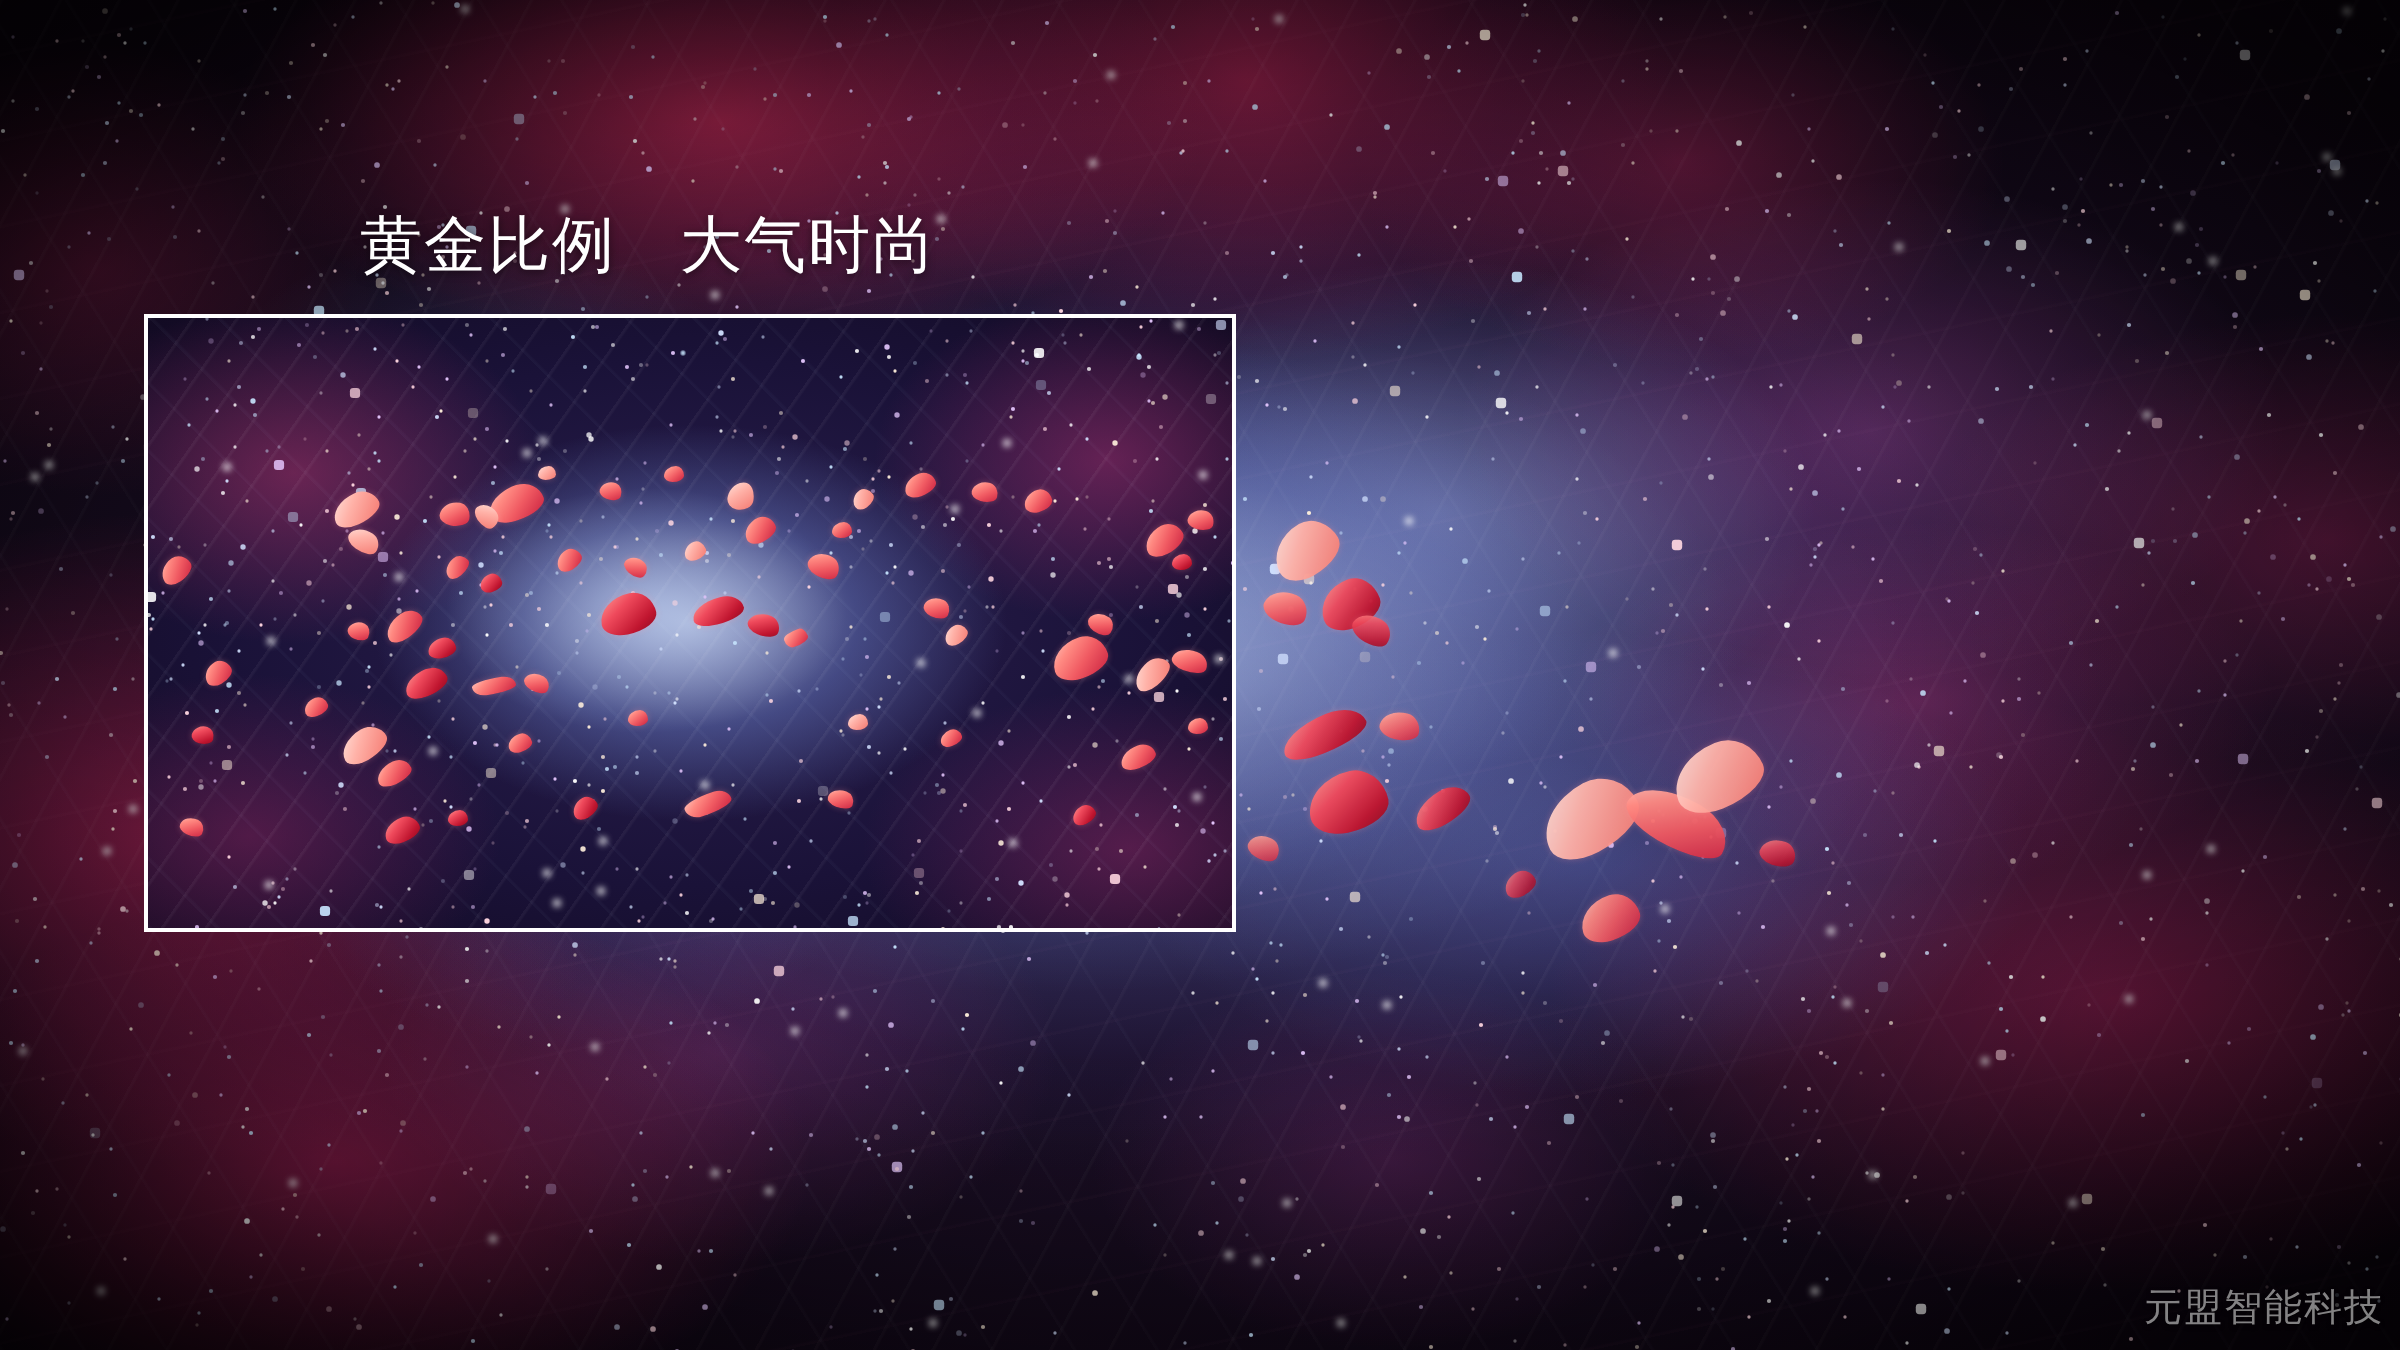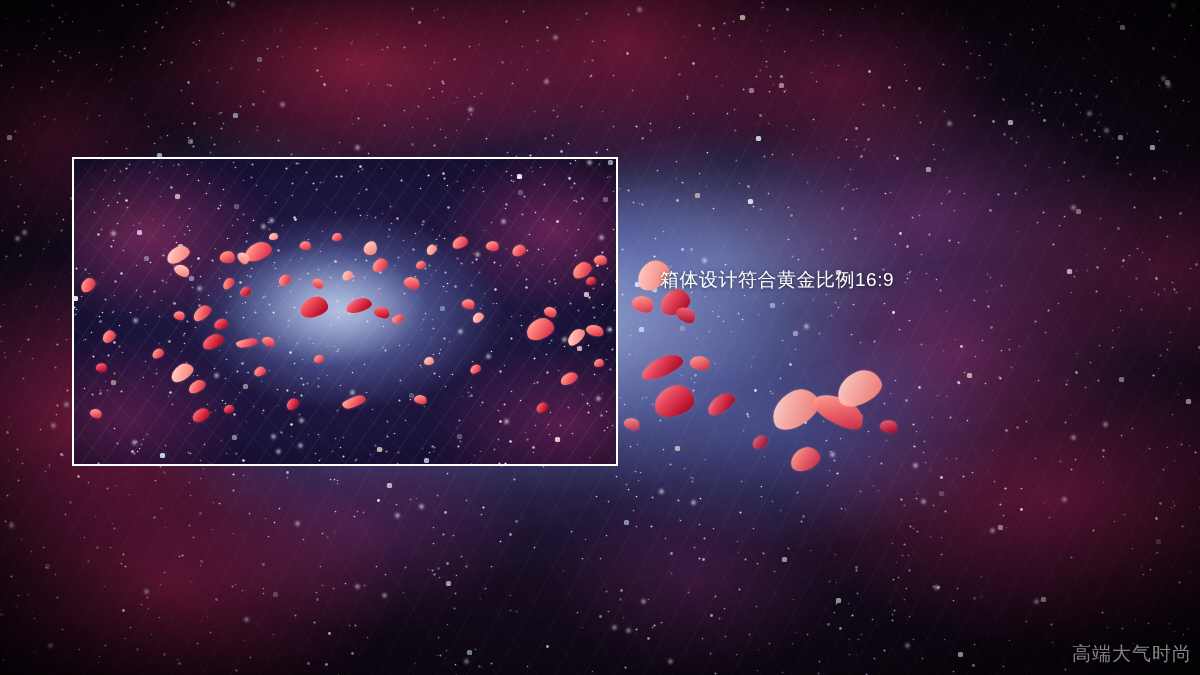--- a/index.html
+++ b/index.html
@@ -200,20 +200,21 @@
       <div class="petal light" style="left: 836px; top: 372px; width: 46px; height: 32px; transform: rotate(-22deg); opacity: 0.95;"></div>
       <div class="petal" style="left: 790px; top: 448px; width: 30px; height: 22px; transform: rotate(-18deg); opacity: 0.92;"></div>
       <div class="petal dark" style="left: 880px; top: 420px; width: 18px; height: 13px; transform: rotate(20deg); opacity: 0.85;"></div>
       <div class="petal dark" style="left: 752px; top: 436px; width: 16px; height: 12px; transform: rotate(-25deg); opacity: 0.8;"></div>
       <div class="petal" style="left: 624px; top: 418px; width: 16px; height: 12px; transform: rotate(30deg); opacity: 0.85;"></div>
       <div class="petal" style="left: 556px; top: 448px; width: 30px; height: 14px; transform: rotate(-20deg); opacity: 0.9;"></div>
       <div class="petal light" style="left: 176px; top: 248px; width: 34px; height: 22px; transform: rotate(-35deg); opacity: 0.95;"></div>
       <div class="petal" style="left: 160px; top: 276px; width: 24px; height: 16px; transform: rotate(20deg); opacity: 0.92;"></div>
     </div>
 
+  <div id="title">黄金比例　大气时尚</div>
 
   <div id="panel">
     <div class="panel-inner">
       <div class="panel-neb"></div>
       <div class="panel-wisp"></div>
       <div class="stars" id="panel-stars">
           <i style="box-shadow: rgba(255, 255, 255, 0.6) 232px 13px 0px 0.53px, rgba(210, 225, 255, 0.29) 451px 273px 0px 0.53px, rgba(255, 215, 225, 0.75) 496px 180px 0px 0.32px, rgba(200, 230, 255, 0.55) 29px 40px 0px 0.32px, rgba(255, 255, 255, 0.43) 533px 18px 0px 0.32px, rgba(200, 230, 255, 0.84) 113px 67px 0px 0.32px, rgba(200, 230, 255, 0.44) 260px 187px 0px 0.32px, rgba(200, 230, 255, 0.7) 151px 219px 0px 0.32px, rgba(255, 255, 255, 0.65) 218px 36px 0px 0.32px, rgba(255, 240, 220, 0.6) 508px 39px 0px 0.85px, rgba(230, 200, 255, 0.72) 173px 116px 0px 0.32px, rgba(255, 240, 220, 0.46) 226px 120px 0px 0.53px, rgba(200, 230, 255, 0.59) 204px 127px 0px 0.32px, rgba(200, 230, 255, 0.63) 298px 250px 0px 0.32px, rgba(255, 215, 225, 0.69) 195px 145px 0px 0.53px, rgba(255, 215, 225, 0.28) 249px 23px 0px 0.32px, rgba(200, 230, 255, 0.47) 169px 135px 0px 0.32px, rgba(200, 230, 255, 0.74) 31px 140px 0px 0.53px, rgba(230, 200, 255, 0.63) 324px 98px 0px 0.53px, rgba(255, 255, 255, 0.36) 159px 3px 0px 0.53px, rgba(255, 255, 255, 0.59) 222px 4px 0px 0.53px, rgba(255, 255, 255, 0.4) 361px 111px 0px 0.32px, rgba(200, 230, 255, 0.36) 141px 251px 0px 0.53px, rgba(200, 230, 255, 0.68) 520px 158px 0px 0.53px, rgba(255, 215, 225, 0.39) 127px 3px 0px 0.32px, rgba(210, 225, 255, 0.3) 395px 237px 0px 0.53px, rgba(255, 255, 255, 0.59) 426px 106px 0px 0.32px, rgba(255, 255, 255, 0.82) 504px 70px 0px 0.32px, rgba(210, 225, 255, 0.53) 424px 280px 0px 0.53px, rgba(200, 230, 255, 0.26) 348px 289px 0px 0.53px, rgba(200, 230, 255, 0.6) 41px 122px 0px 0.85px, rgba(230, 200, 255, 0.95) 203px 230px 0px 0.32px, rgba(255, 215, 225, 0.56) 475px 184px 0px 0.32px, rgba(200, 230, 255, 0.7) 313px 277px 0px 0.53px, rgba(210, 225, 255, 0.77) 123px 216px 0px 0.32px, rgba(255, 215, 225, 0.6) 40px 214px 0px 0.53px, rgba(200, 230, 255, 0.57) 279px 247px 0px 0.32px, rgba(210, 225, 255, 0.92) 116px 294px 0px 0.32px, rgba(200, 230, 255, 0.45) 59px 66px 0px 0.32px, rgba(200, 230, 255, 0.7) 156px 137px 0px 0.53px, rgba(210, 225, 255, 0.91) 113px 15px 0px 0.32px, rgba(255, 255, 255, 0.74) 43px 64px 0px 0.32px, rgba(200, 230, 255, 0.92) 495px 18px 0px 0.32px, rgba(255, 240, 220, 0.48) 171px 227px 0px 2.05px, rgba(255, 255, 255, 0.96) 213px 231px 0px 0.53px, rgba(255, 240, 220, 0.71) 100px 144px 0px 0.85px, rgba(230, 200, 255, 0.61) 313px 262px 0px 0.53px, rgba(255, 255, 255, 0.31) 386px 75px 0px 0.32px, rgba(255, 240, 220, 0.75) 292px 30px 0px 0.53px, rgba(230, 200, 255, 0.44) 314px 77px 0px 0.53px, rgba(255, 255, 255, 0.62) 220px 233px 0px 0.32px, rgba(255, 255, 255, 0.62) 121px 168px 0px 0.32px, rgba(255, 240, 220, 0.73) 309px 167px 0px 0.32px, rgba(255, 215, 225, 0.88) 430px 245px 0px 0.53px, rgba(200, 230, 255, 0.91) 88px 296px 0px 2.05px, rgba(210, 225, 255, 0.53) 288px 137px 0px 0.32px, rgba(255, 215, 225, 0.68) 448px 55px 0px 0.53px, rgba(200, 230, 255, 0.9) 52px 41px 0px 0.85px, rgba(230, 200, 255, 0.69) 234px 80px 0px 0.32px, rgba(210, 225, 255, 0.61) 62px 106px 0px 0.32px, rgba(255, 240, 220, 0.52) 502px 91px 0px 0.32px, rgba(255, 240, 220, 0.93) 370px 79px 0px 0.32px, rgba(255, 255, 255, 0.78) 286px 56px 0px 0.32px, rgba(255, 240, 220, 0.44) 515px 298px 0px 0.32px, rgba(200, 230, 255, 0.67) 172px 82px 0px 0.53px, rgba(255, 240, 220, 0.76) 47px 232px 0px 0.53px, rgba(230, 200, 255, 0.66) 381px 127px 0px 0.85px, rgba(255, 240, 220, 0.86) 426px 262px 0px 0.85px, rgba(255, 240, 220, 0.96) 146px 46px 0px 0.32px, rgba(255, 240, 220, 0.6) 312px 292px 0px 0.53px, rgba(210, 225, 255, 0.97) 513px 244px 0px 0.53px, rgba(255, 255, 255, 0.97) 148px 168px 0px 0.32px, rgba(255, 240, 220, 0.44) 169px 21px 0px 0.32px, rgba(255, 255, 255, 0.37) 86px 37px 0px 0.32px, rgba(255, 255, 255, 0.79) 461px 53px 0px 0.32px, rgba(230, 200, 255, 0.95) 115px 49px 0px 0.32px, rgba(210, 225, 255, 0.96) 263px 192px 0px 0.32px, rgba(255, 240, 220, 0.47) 340px 125px 0px 0.32px, rgba(200, 230, 255, 0.51) 309px 188px 0px 0.32px, rgba(200, 230, 255, 0.42) 72px 99px 0px 2.05px, rgba(255, 255, 255, 0.29) 247px 85px 0px 0.32px, rgba(200, 230, 255, 0.28) 205px 177px 0px 0.53px, rgba(255, 215, 225, 0.65) 326px 221px 0px 0.53px, rgba(230, 200, 255, 0.6) 355px 106px 0px 0.53px, rgba(230, 200, 255, 0.75) 374px 48px 0px 0.85px, rgba(200, 230, 255, 0.78) 539px 70px 0px 0.32px, rgba(255, 255, 255, 0.45) 519px 129px 0px 0.53px, rgba(255, 255, 255, 0.56) 315px 70px 0px 0.53px, rgba(200, 230, 255, 0.31) 9px 181px 0px 0.32px, rgba(200, 230, 255, 0.26) 156px 120px 0px 0.85px, rgba(230, 200, 255, 0.47) 195px 211px 0px 0.32px, rgba(255, 215, 225, 0.85) 245px 301px 0px 0.32px, rgba(255, 215, 225, 0.67) 347px 306px 0px 0.32px, rgba(230, 200, 255, 0.66) 246px 92px 0px 0.32px, rgba(230, 200, 255, 0.81) 358px 287px 0px 0.53px, rgba(255, 215, 225, 0.8) 1px 155px 0px 0.32px, rgba(210, 225, 255, 0.58) 217px 277px 0px 0.32px, rgba(255, 240, 220, 0.35) 474px 265px 0px 0.53px, rgba(255, 240, 220, 0.87) 216px 193px 0px 0.85px, rgba(255, 255, 255, 0.51) 73px 148px 0px 0.32px, rgba(255, 255, 255, 0.32) 281px 301px 0px 0.53px, rgba(210, 225, 255, 0.63) 43px 284px 0px 0.53px, rgba(230, 200, 255, 0.59) 177px 18px 0px 0.53px, rgba(255, 255, 255, 0.68) 24px 75px 0px 0.85px, rgba(255, 255, 255, 0.48) 152px 153px 0px 0.53px, rgba(255, 240, 220, 0.39) 15px 114px 0px 0.32px, rgba(230, 200, 255, 0.51) 71px 165px 0px 0.32px, rgba(200, 230, 255, 0.69) 267px 17px 0px 0.32px, rgba(230, 200, 255, 0.29) 424px 166px 0px 0.32px, rgba(230, 200, 255, 0.53) 248px 72px 0px 0.32px, rgba(255, 215, 225, 0.81) 512px 135px 0px 2.05px, rgba(255, 255, 255, 0.97) 169px 158px 0px 0.32px, rgba(230, 200, 255, 0.86) 239px 24px 0px 0.53px, rgba(255, 255, 255, 0.57) 264px 190px 0px 0.32px, rgba(255, 215, 225, 0.89) 483px 280px 0px 2.05px, rgba(210, 225, 255, 0.79) 371px 113px 0px 0.53px, rgba(210, 225, 255, 0.27) 331px 261px 0px 0.32px, rgba(210, 225, 255, 0.43) 458px 12px 0px 0.32px, rgba(230, 200, 255, 0.71) 204px 91px 0px 0.85px, rgba(255, 215, 225, 0.96) 124px 21px 0px 0.32px, rgba(255, 215, 225, 0.56) 480px 120px 0px 0.53px, rgba(210, 225, 255, 0.5) 114px 293px 0px 0.53px, rgba(255, 215, 225, 0.62) 536px 170px 0px 0.53px, rgba(230, 200, 255, 0.82) 174px 213px 0px 0.32px, rgba(230, 200, 255, 0.95) 327px 21px 0px 0.53px, rgba(255, 240, 220, 0.63) 502px 42px 0px 0.53px, rgba(255, 255, 255, 0.83) 199px 153px 0px 0.53px, rgba(255, 240, 220, 0.73) 244px 110px 0px 0.32px, rgba(200, 230, 255, 0.47) 191px 137px 0px 0.53px, rgba(255, 255, 255, 0.46) 136px 305px 0px 0.53px, rgba(230, 200, 255, 0.48) 165px 233px 0px 0.32px, rgba(255, 255, 255, 0.63) 62px 131px 0px 0.32px, rgba(200, 230, 255, 0.29) 85px 184px 0px 0.53px, rgba(210, 225, 255, 0.44) 173px 100px 0px 0.85px, rgba(230, 200, 255, 0.44) 234px 275px 0px 0.32px, rgba(255, 255, 255, 0.51) 532px 200px 0px 0.32px, rgba(210, 225, 255, 0.55) 331px 261px 0px 0.32px, rgba(255, 240, 220, 0.77) 227px 219px 0px 0.53px, rgba(255, 215, 225, 0.48) 173px 213px 0px 0.32px, rgba(255, 255, 255, 0.46) 360px 288px 0px 0.53px, rgba(255, 255, 255, 0.45) 168px 144px 0px 0.32px, rgba(255, 255, 255, 0.62) 244px 275px 0px 0.32px, rgba(210, 225, 255, 0.66) 351px 109px 0px 0.53px, rgba(255, 215, 225, 0.57) 216px 132px 0px 0.32px, rgba(200, 230, 255, 0.87) 341px 117px 0px 0.32px, rgba(255, 255, 255, 0.29) 349px 160px 0px 0.53px, rgba(200, 230, 255, 0.42) 394px 233px 0px 0.53px, rgba(255, 255, 255, 0.38) 386px 282px 0px 0.53px, rgba(200, 230, 255, 0.83) 40px 183px 0px 0.85px, rgba(230, 200, 255, 0.37) 82px 210px 0px 0.32px, rgba(255, 215, 225, 0.45) 152px 294px 0px 0.32px, rgba(230, 200, 255, 0.95) 501px 1px 0px 0.32px, rgba(255, 215, 225, 0.61) 501px 173px 0px 0.85px, rgba(255, 240, 220, 0.4) 222px 241px 0px 0.53px, rgba(255, 240, 220, 0.47) 397px 236px 0px 0.85px, rgba(210, 225, 255, 0.56) 538px 266px 0px 0.32px, rgba(255, 240, 220, 0.78) 351px 154px 0px 0.32px, rgba(255, 255, 255, 0.89) 437px 179px 0px 0.53px, rgba(255, 255, 255, 0.3) 531px 40px 0px 2.05px, rgba(210, 225, 255, 0.79) 543px 268px 0px 0.53px, rgba(255, 240, 220, 0.92) 483px 62px 0px 0.85px, rgba(255, 240, 220, 0.46) 45px 187px 0px 0.53px, rgba(230, 200, 255, 0.8) 198px 307px 0px 0.53px, rgba(210, 225, 255, 0.62) 536px 3px 0px 2.05px, rgba(255, 255, 255, 0.27) 494px 134px 0px 0.32px, rgba(200, 230, 255, 0.53) 439px 22px 0px 0.53px, rgba(230, 200, 255, 0.5) 288px 10px 0px 0.53px, rgba(200, 230, 255, 0.91) 138px 101px 0px 0.53px, rgba(255, 215, 225, 0.44) 480px 100px 0px 0.32px, rgba(210, 225, 255, 0.65) 244px 219px 0px 0.32px, rgba(255, 240, 220, 0.78) 292px 101px 0px 0.53px, rgba(210, 225, 255, 0.27) 223px 184px 0px 0.85px, rgba(230, 200, 255, 0.75) 7px 137px 0px 0.32px, rgba(200, 230, 255, 0.58) 53px 48px 0px 0.53px, rgba(200, 230, 255, 0.9) 2px 150px 0px 0.32px, rgba(255, 215, 225, 0.58) 62px 282px 0px 0.32px, rgba(230, 200, 255, 0.28) 163px 275px 0px 0.32px, rgba(230, 200, 255, 0.28) 79px 3px 0px 0.53px, rgba(255, 240, 220, 0.65) 89px 66px 0px 0.32px, rgba(255, 240, 220, 0.86) 115px 306px 0px 0.85px, rgba(255, 215, 225, 0.59) 104px 5px 0px 0.53px, rgba(210, 225, 255, 0.65) 256px 165px 0px 0.32px, rgba(210, 225, 255, 0.72) 398px 202px 0px 0.32px, rgba(255, 240, 220, 0.87) 148px 241px 0px 0.32px, rgba(255, 215, 225, 0.27) 172px 262px 0px 0.32px, rgba(200, 230, 255, 0.58) 477px 181px 0px 0.53px, rgba(255, 240, 220, 0.33) 432px 89px 0px 0.32px, rgba(230, 200, 255, 0.59) 527px 256px 0px 0.85px, rgba(200, 230, 255, 0.55) 420px 290px 0px 0.53px, rgba(210, 225, 255, 0.96) 151px 244px 0px 0.32px, rgba(255, 215, 225, 0.74) 546px 208px 0px 0.85px, rgba(255, 255, 255, 0.91) 431px 304px 0px 0.53px, rgba(210, 225, 255, 0.51) 227px 99px 0px 0.32px, rgba(255, 215, 225, 0.9) 171px 143px 0px 0.32px, rgba(230, 200, 255, 0.92) 432px 45px 0px 0.53px, rgba(230, 200, 255, 0.55) 224px 4px 0px 0.53px, rgba(255, 215, 225, 0.51) 446px 156px 0px 0.32px, rgba(255, 215, 225, 0.3) 493px 71px 0px 0.53px, rgba(230, 200, 255, 0.33) 408px 28px 0px 0.53px, rgba(255, 255, 255, 0.46) 160px 278px 0px 2.05px, rgba(255, 255, 255, 0.45) 351px 124px 0px 0.32px, rgba(255, 240, 220, 0.91) 464px 90px 0px 0.32px, rgba(255, 255, 255, 0.6) 194px 63px 0px 0.32px, rgba(255, 240, 220, 0.53) 184px 174px 0px 0.32px, rgba(255, 215, 225, 0.74) 113px 162px 0px 0.53px, rgba(255, 255, 255, 0.78) 470px 25px 0px 0.53px, rgba(200, 230, 255, 0.43) 544px 212px 0px 0.32px, rgba(255, 255, 255, 0.7) 365px 217px 0px 0.32px, rgba(255, 240, 220, 0.68) 163px 60px 0px 0.32px, rgba(255, 255, 255, 0.78) 37px 87px 0px 0.53px, rgba(230, 200, 255, 0.61) 261px 279px 0px 0.32px, rgba(230, 200, 255, 0.83) 290px 205px 0px 0.32px, rgba(230, 200, 255, 0.52) 75px 13px 0px 0.53px, rgba(200, 230, 255, 0.37) 350px 247px 0px 0.32px, rgba(230, 200, 255, 0.88) 320px 274px 0px 0.32px, rgba(255, 255, 255, 0.49) 26px 234px 0px 0.85px, rgba(255, 240, 220, 0.79) 528px 93px 0px 0.53px, rgba(230, 200, 255, 0.95) 149px 30px 0px 0.32px, rgba(210, 225, 255, 0.57) 269px 278px 0px 0.32px, rgba(255, 240, 220, 0.67) 366px 190px 0px 0.32px, rgba(230, 200, 255, 0.92) 437px 232px 0px 0.32px, rgba(255, 215, 225, 0.8) 233px 114px 0px 0.32px, rgba(255, 215, 225, 0.53) 399px 11px 0px 0.32px, rgba(230, 200, 255, 0.67) 125px 140px 0px 0.32px, rgba(255, 240, 220, 0.61) 275px 154px 0px 0.53px, rgba(255, 215, 225, 0.32) 385px 277px 0px 2.05px, rgba(210, 225, 255, 0.71) 325px 186px 0px 0.32px, rgba(255, 255, 255, 0.69) 130px 285px 0px 0.32px, rgba(255, 215, 225, 0.41) 67px 285px 0px 0.53px, rgba(255, 255, 255, 0.37) 308px 151px 0px 0.32px, rgba(255, 255, 255, 0.66) 178px 5px 0px 0.53px, rgba(210, 225, 255, 0.75) 371px 227px 0px 0.32px, rgba(255, 215, 225, 0.83) 432px 12px 0px 0.32px, rgba(230, 200, 255, 0.46) 258px 292px 0px 0.32px, rgba(255, 255, 255, 0.93) 76px 103px 0px 0.32px, rgba(230, 200, 255, 0.8) 161px 8px 0px 0.32px, rgba(255, 215, 225, 0.78) 459px 288px 0px 0.85px, rgba(200, 230, 255, 0.26) 400px 296px 0px 0.32px, rgba(230, 200, 255, 0.56) 169px 55px 0px 0.53px, rgba(200, 230, 255, 0.57) 256px 118px 0px 0.53px, rgba(230, 200, 255, 0.36) 247px 299px 0px 0.32px, rgba(200, 230, 255, 0.59) 540px 151px 0px 0.32px, rgba(200, 230, 255, 0.61) 381px 62px 0px 0.32px, rgba(255, 240, 220, 0.76) 431px 49px 0px 0.32px, rgba(210, 225, 255, 0.68) 97px 28px 0px 0.85px, rgba(210, 225, 255, 0.8) 533px 268px 0px 0.32px, rgba(200, 230, 255, 0.93) 369px 127px 0px 0.32px, rgba(230, 200, 255, 0.36) 320px 106px 0px 0.32px, rgba(255, 240, 220, 0.49) 316px 47px 0px 0.53px, rgba(255, 215, 225, 0.57) 263px 142px 0px 0.85px, rgba(210, 225, 255, 0.49) 406px 149px 0px 0.53px, rgba(210, 225, 255, 0.59) 284px 49px 0px 0.32px, rgba(210, 225, 255, 0.89) 17px 173px 0px 0.32px, rgba(200, 230, 255, 0.87) 34px 196px 0px 0.53px, rgba(230, 200, 255, 0.58) 339px 90px 0px 0.85px, rgba(230, 200, 255, 0.93) 135px 24px 0px 0.32px, rgba(255, 255, 255, 0.88) 1px 139px 0px 2.05px, rgba(255, 215, 225, 0.72) 422px 144px 0px 0.32px, rgba(200, 230, 255, 0.7) 512px 105px 0px 0.32px, rgba(230, 200, 255, 0.35) 31px 222px 0px 0.32px, rgba(255, 255, 255, 0.8) 28px 153px 0px 0.32px, rgba(210, 225, 255, 0.4) 405px 113px 0px 0.53px, rgba(230, 200, 255, 0.92) 173px 74px 0px 0.32px, rgba(255, 240, 220, 0.6) 40px 21px 0px 0.32px, rgba(255, 255, 255, 0.28) 208px 66px 0px 0.53px, rgba(255, 215, 225, 0.54) 228px 200px 0px 0.32px, rgba(255, 215, 225, 0.93) 40px 269px 0px 0.32px, rgba(230, 200, 255, 0.33) 18px 30px 0px 0.32px, rgba(255, 215, 225, 0.85) 472px 195px 0px 0.32px, rgba(255, 215, 225, 0.94) 102px 83px 0px 0.32px, rgba(255, 215, 225, 0.84) 10px 229px 0px 0.32px, rgba(255, 240, 220, 0.76) 107px 211px 0px 0.53px, rgba(210, 225, 255, 0.42) 411px 6px 0px 0.32px, rgba(255, 240, 220, 0.91) 217px 265px 0px 0.85px, rgba(210, 225, 255, 0.92) 455px 75px 0px 0.32px, rgba(255, 215, 225, 0.71) 475px 275px 0px 0.32px, rgba(255, 240, 220, 0.51) 189px 138px 0px 0.53px, rgba(230, 200, 255, 0.58) 26px 162px 0px 0.85px, rgba(230, 200, 255, 0.82) 24px 304px 0px 0.53px, rgba(200, 230, 255, 0.73) 95px 182px 0px 0.85px, rgba(255, 255, 255, 0.36) 144px 168px 0px 0.53px, rgba(200, 230, 255, 0.33) 383px 22px 0px 0.53px, rgba(200, 230, 255, 0.87) 495px 19px 0px 0.85px, rgba(230, 200, 255, 0.46) 99px 106px 0px 0.32px, rgba(210, 225, 255, 0.82) 279px 117px 0px 0.53px, rgba(255, 240, 220, 0.59) 430px 206px 0px 0.32px, rgba(255, 240, 220, 0.87) 207px 309px 0px 0.32px, rgba(200, 230, 255, 0.77) 409px 32px 0px 0.32px, rgba(255, 215, 225, 0.89) 490px 187px 0px 0.32px, rgba(210, 225, 255, 0.27) 147px 281px 0px 0.53px, rgba(210, 225, 255, 0.35) 63px 150px 0px 0.32px, rgba(255, 215, 225, 0.75) 181px 153px 0px 0.53px, rgba(255, 215, 225, 0.97) 56px 153px 0px 0.32px, rgba(255, 215, 225, 0.73) 103px 37px 0px 2.05px, rgba(200, 230, 255, 0.32) 406px 246px 0px 0.32px, rgba(255, 240, 220, 0.5) 39px 223px 0px 2.05px, rgba(210, 225, 255, 0.87) 96px 233px 0px 0.85px, rgba(255, 255, 255, 0.88) 445px 17px 0px 2.05px, rgba(230, 200, 255, 0.89) 359px 195px 0px 0.32px, rgba(200, 230, 255, 0.62) 239px 184px 0px 0.32px, rgba(230, 200, 255, 0.63) 33px 231px 0px 0.32px, rgba(200, 230, 255, 0.74) 218px 24px 0px 0.53px, rgba(255, 215, 225, 0.27) 179px 247px 0px 0.53px, rgba(255, 255, 255, 0.38) 484px 211px 0px 0.32px, rgba(255, 255, 255, 0.44) 279px 121px 0px 0.53px, rgba(255, 240, 220, 0.57) 486px 266px 0px 0.53px, rgba(210, 225, 255, 0.6) 530px 271px 0px 0.32px, rgba(210, 225, 255, 0.94) 446px 241px 0px 0.32px, rgba(230, 200, 255, 0.9) 369px 14px 0px 0.85px, rgba(255, 255, 255, 0.68) 452px 128px 0px 0.85px, rgba(200, 230, 255, 0.56) 115px 264px 0px 0.32px, rgba(255, 215, 225, 0.7) 463px 223px 0px 0.53px, rgba(210, 225, 255, 0.43) 87px 141px 0px 0.32px, rgba(255, 240, 220, 0.49) 110px 75px 0px 0.32px, rgba(230, 200, 255, 0.85) 500px 41px 0px 0.32px, rgba(210, 225, 255, 0.33) 528px 234px 0px 0.32px, rgba(200, 230, 255, 0.63) 536px 210px 0px 0.53px, rgba(230, 200, 255, 0.62) 323px 304px 0px 0.32px, rgba(200, 230, 255, 0.56) 78px 227px 0px 0.32px, rgba(200, 230, 255, 0.43) 225px 255px 0px 0.53px, rgba(230, 200, 255, 0.54) 437px 157px 0px 0.32px, rgba(200, 230, 255, 0.31) 83px 19px 0px 0.53px, rgba(255, 255, 255, 0.8) 43px 43px 0px 0.32px, rgba(255, 240, 220, 0.53) 504px 151px 0px 0.53px, rgba(255, 255, 255, 0.97) 514px 186px 0px 0.32px, rgba(230, 200, 255, 0.46) 519px 148px 0px 0.85px, rgba(210, 225, 255, 0.47) 399px 28px 0px 0.32px, rgba(210, 225, 255, 0.94) 286px 7px 0px 0.85px, rgba(200, 230, 255, 0.7) 176px 117px 0px 0.53px, rgba(255, 215, 225, 0.65) 126px 301px 0px 0.32px, rgba(200, 230, 255, 0.93) 212px 9px 0px 0.53px, rgba(230, 200, 255, 0.86) 34px 46px 0px 0.32px, rgba(255, 255, 255, 0.35) 246px 23px 0px 0.53px, rgba(210, 225, 255, 0.27) 356px 178px 0px 0.32px, rgba(230, 200, 255, 0.81) 134px 136px 0px 0.32px, rgba(255, 215, 225, 0.78) 177px 109px 0px 0.32px, rgba(255, 215, 225, 0.46) 506px 54px 0px 0.53px, rgba(255, 240, 220, 0.93) 520px 215px 0px 0.32px, rgba(255, 215, 225, 0.63) 60px 294px 0px 0.53px, rgba(210, 225, 255, 0.91) 447px 166px 0px 0.32px, rgba(255, 240, 220, 0.63) 168px 204px 0px 0.85px, rgba(255, 215, 225, 0.69) 459px 293px 0px 0.32px, rgba(255, 255, 255, 0.88) 463px 177px 0px 0.32px, rgba(255, 215, 225, 0.97) 169px 301px 0px 0.85px, rgba(255, 255, 255, 0.67) 264px 158px 0px 0.32px, rgba(255, 215, 225, 0.8) 479px 306px 0px 0.53px, rgba(200, 230, 255, 0.86) 293px 162px 0px 0.53px, rgba(255, 215, 225, 0.78) 145px 119px 0px 0.32px, rgba(255, 240, 220, 0.88) 384px 287px 0px 0.53px, rgba(210, 225, 255, 0.9) 45px 166px 0px 0.32px, rgba(210, 225, 255, 0.62) 11px 110px 0px 0.53px, rgba(210, 225, 255, 0.46) 285px 34px 0px 0.32px, rgba(230, 200, 255, 0.27) 391px 6px 0px 0.32px, rgba(255, 255, 255, 0.37) 73px 275px 0px 0.32px, rgba(255, 215, 225, 0.8) 538px 190px 0px 0.53px, rgba(200, 230, 255, 0.56) 182px 26px 0px 0.32px, rgba(255, 215, 225, 0.54) 365px 76px 0px 0.32px, rgba(200, 230, 255, 0.54) 38px 153px 0px 0.32px, rgba(210, 225, 255, 0.86) 166px 123px 0px 0.85px, rgba(200, 230, 255, 0.74) 106px 87px 0px 2.05px, rgba(200, 230, 255, 0.3) 446px 33px 0px 2.05px, rgba(230, 200, 255, 0.52) 162px 294px 0px 0.53px, rgba(200, 230, 255, 0.9) 110px 174px 0px 0.32px, rgba(210, 225, 255, 0.32) 65px 64px 0px 0.32px, rgba(210, 225, 255, 0.86) 360px 214px 0px 0.53px, rgba(255, 255, 255, 0.76) 336px 240px 0px 0.32px, rgba(255, 240, 220, 0.58) 466px 8px 0px 0.32px, rgba(255, 255, 255, 0.84) 370px 19px 0px 0.53px, rgba(255, 255, 255, 0.89) 63px 292px 0px 0.32px, rgba(255, 215, 225, 0.67) 248px 152px 0px 0.32px, rgba(230, 200, 255, 0.28) 31px 11px 0px 0.85px, rgba(255, 255, 255, 0.39) 195px 70px 0px 0.53px, rgba(210, 225, 255, 0.75) 450px 37px 0px 0.53px, rgba(255, 215, 225, 0.72) 201px 109px 0px 0.32px, rgba(255, 215, 225, 0.66) 317px 64px 0px 0.32px, rgba(255, 255, 255, 0.42) 214px 161px 0px 0.53px, rgba(210, 225, 255, 0.93) 2px 109px 0px 0.53px, rgba(210, 225, 255, 0.96) 436px 282px 0px 0.85px, rgba(255, 240, 220, 0.57) 48px 193px 0px 0.32px, rgba(255, 215, 225, 0.76) 505px 189px 0px 2.05px, rgba(255, 255, 255, 0.68) 437px 16px 0px 0.32px, rgba(230, 200, 255, 0.47) 55px 5px 0px 0.53px, rgba(230, 200, 255, 0.66) 133px 245px 0px 0.32px, rgba(200, 230, 255, 0.91) 341px 74px 0px 0.32px, rgba(210, 225, 255, 0.58) 71px 202px 0px 0.32px, rgba(255, 215, 225, 0.25) 78px 60px 0px 0.32px, rgba(230, 200, 255, 0.57) 82px 214px 0px 0.53px, rgba(255, 240, 220, 0.51) 141px 89px 0px 0.32px, rgba(255, 215, 225, 0.78) 152px 200px 0px 0.32px, rgba(255, 255, 255, 0.31) 347px 208px 0px 0.32px, rgba(255, 255, 255, 0.86) 460px 199px 0px 0.53px, rgba(210, 225, 255, 0.92) 469px 60px 0px 0.32px, rgba(200, 230, 255, 0.53) 494px 248px 0px 0.53px, rgba(255, 240, 220, 0.75) 498px 274px 0px 0.32px, rgba(255, 240, 220, 0.63) 110px 89px 0px 0.32px, rgba(255, 255, 255, 0.59) 91px 286px 0px 0.32px, rgba(255, 215, 225, 0.38) 188px 254px 0px 0.32px, rgba(200, 230, 255, 0.43) 39px 152px 0px 0.53px, rgba(230, 200, 255, 0.93) 163px 212px 0px 0.53px, rgba(255, 215, 225, 0.72) 18px 235px 0px 0.53px, rgba(230, 200, 255, 0.3) 359px 292px 0px 0.32px, rgba(230, 200, 255, 0.26) 406px 266px 0px 0.32px, rgba(255, 255, 255, 0.78) 192px 185px 0px 0.53px, rgba(255, 240, 220, 0.35) 216px 101px 0px 0.32px, rgba(210, 225, 255, 0.55) 40px 136px 0px 0.32px, rgba(255, 240, 220, 0.45) 85px 157px 0px 0.53px, rgba(255, 255, 255, 0.8) 528px 125px 0px 0.53px, rgba(210, 225, 255, 0.55) 539px 32px 0px 0.32px, rgba(255, 255, 255, 0.5) 329px 81px 0px 0.32px, rgba(255, 215, 225, 0.56) 391px 146px 0px 0.32px, rgba(255, 215, 225, 0.49) 98px 245px 0px 0.53px, rgba(200, 230, 255, 0.42) 187px 222px 0px 0.32px, rgba(200, 230, 255, 0.58) 445px 103px 0px 0.32px, rgba(210, 225, 255, 0.71) 119px 229px 0px 2.05px, rgba(210, 225, 255, 0.53) 375px 182px 0px 0.32px, rgba(255, 255, 255, 0.39) 406px 292px 0px 0.32px, rgba(255, 255, 255, 0.5) 125px 146px 0px 0.85px, rgba(255, 215, 225, 0.52) 80px 132px 0px 0.85px, rgba(255, 240, 220, 0.29) 137px 253px 0px 0.32px, rgba(255, 240, 220, 0.96) 453px 91px 0px 0.32px, rgba(210, 225, 255, 0.45) 207px 273px 0px 0.85px, rgba(255, 215, 225, 0.36) 399px 94px 0px 0.32px, rgba(255, 255, 255, 0.83) 545px 23px 0px 0.85px, rgba(200, 230, 255, 0.94) 346px 29px 0px 0.32px, rgba(200, 230, 255, 0.82) 115px 71px 0px 0.32px, rgba(210, 225, 255, 0.46) 214px 167px 0px 0.32px, rgba(230, 200, 255, 0.26) 254px 106px 0px 0.53px, rgba(255, 215, 225, 0.84) 110px 184px 0px 0.32px, rgba(230, 200, 255, 0.69) 443px 106px 0px 0.53px, rgba(200, 230, 255, 0.72) 505px 305px 0px 0.32px, rgba(210, 225, 255, 0.95) 444px 18px 0px 0.53px, rgba(255, 255, 255, 0.72) 425px 304px 0px 0.53px, rgba(200, 230, 255, 0.77) 20px 53px 0px 0.32px, rgba(255, 240, 220, 0.29) 469px 89px 0px 0.32px, rgba(200, 230, 255, 0.87) 140px 209px 0px 0.32px, rgba(255, 215, 225, 0.89) 421px 130px 0px 0.85px, rgba(255, 240, 220, 0.81) 370px 179px 0px 0.53px, rgba(255, 240, 220, 0.66) 220px 148px 0px 0.53px, rgba(200, 230, 255, 0.42) 368px 149px 0px 2.05px, rgba(230, 200, 255, 0.44) 410px 134px 0px 0.32px, rgba(230, 200, 255, 0.76) 261px 53px 0px 0.32px, rgba(210, 225, 255, 0.68) 11px 180px 0px 0.32px, rgba(255, 215, 225, 0.71) 408px 243px 0px 0.53px, rgba(210, 225, 255, 0.26) 464px 178px 0px 0.53px, rgba(210, 225, 255, 0.64) 244px 227px 0px 0.53px, rgba(255, 215, 225, 0.82) 362px 80px 0px 0.32px, rgba(255, 240, 220, 0.38) 290px 118px 0px 0.53px, rgba(255, 215, 225, 0.87) 311px 191px 0px 0.53px, rgba(210, 225, 255, 0.29) 263px 251px 0px 0.85px, rgba(255, 215, 225, 0.61) 305px 129px 0px 0.32px, rgba(255, 255, 255, 0.77) 514px 253px 0px 0.53px, rgba(230, 200, 255, 0.76) 278px 139px 0px 0.32px, rgba(255, 240, 220, 0.88) 153px 79px 0px 0.32px, rgba(255, 240, 220, 0.71) 305px 290px 0px 2.05px, rgba(255, 255, 255, 0.58) 460px 224px 0px 0.32px, rgba(200, 230, 255, 0.3) 199px 106px 0px 0.32px, rgba(255, 215, 225, 0.89) 132px 34px 0px 0.32px, rgba(255, 215, 225, 0.88) 266px 288px 0px 0.32px, rgba(200, 230, 255, 0.3) 409px 71px 0px 0.32px, rgba(230, 200, 255, 0.58) 301px 58px 0px 0.53px, rgba(255, 255, 255, 0.82) 523px 106px 0px 0.85px, rgba(230, 200, 255, 0.33) 481px 148px 0px 0.53px, rgba(255, 215, 225, 0.44) 87px 7px 0px 0.32px, rgba(255, 240, 220, 0.28) 357px 115px 0px 0.32px, rgba(255, 215, 225, 0.26) 285px 242px 0px 0.53px, rgba(230, 200, 255, 0.85) 266px 226px 0px 0.32px, rgba(230, 200, 255, 0.48) 362px 86px 0px 0.53px, rgba(255, 215, 225, 0.51) 349px 62px 0px 0.85px, rgba(230, 200, 255, 0.33) 497px 28px 0px 0.85px, rgba(200, 230, 255, 0.45) 296px 295px 0px 0.32px, rgba(255, 240, 220, 0.93) 220px 204px 0px 0.32px, rgba(255, 240, 220, 0.91) 278px 213px 0px 0.32px, rgba(255, 215, 225, 0.83) 166px 99px 0px 0.32px, rgba(200, 230, 255, 0.89) 533px 109px 0px 0.32px, rgba(255, 255, 255, 0.84) 417px 192px 0px 0.32px, rgba(200, 230, 255, 0.49) 267px 17px 0px 0.85px, rgba(200, 230, 255, 0.89) 200px 103px 0px 0.32px, rgba(255, 240, 220, 0.52) 158px 66px 0px 0.32px, rgba(255, 215, 225, 0.95) 330px 134px 0px 0.32px, rgba(230, 200, 255, 0.54) 530px 271px 0px 0.32px, rgba(255, 255, 255, 0.91) 402px 100px 0px 0.53px, rgba(200, 230, 255, 0.52) 118px 128px 0px 0.53px, rgba(230, 200, 255, 0.45) 66px 137px 0px 0.53px, rgba(200, 230, 255, 0.89) 143px 178px 0px 0.32px, rgba(255, 215, 225, 0.79) 89px 96px 0px 0.53px, rgba(210, 225, 255, 0.47) 46px 12px 0px 0.53px, rgba(255, 215, 225, 0.3) 96px 115px 0px 0.53px, rgba(200, 230, 255, 0.81) 355px 293px 0px 0.32px, rgba(255, 215, 225, 0.31) 383px 99px 0px 0.85px, rgba(200, 230, 255, 0.38) 109px 176px 0px 0.53px, rgba(230, 200, 255, 0.6) 417px 63px 0px 0.32px, rgba(255, 255, 255, 0.31) 253px 187px 0px 0.32px, rgba(255, 255, 255, 0.31) 308px 290px 0px 0.53px, rgba(230, 200, 255, 0.29) 382px 268px 0px 0.32px, rgba(230, 200, 255, 0.34) 219px 156px 0px 0.32px, rgba(255, 255, 255, 0.72) 481px 124px 0px 0.53px, rgba(255, 255, 255, 0.59) 461px 266px 0px 0.32px, rgba(200, 230, 255, 0.38) 347px 170px 0px 0.32px, rgba(210, 225, 255, 0.84) 47px 114px 0px 0.85px, rgba(200, 230, 255, 0.37) 235px 179px 0px 0.53px, rgba(210, 225, 255, 0.74) 496px 144px 0px 0.53px, rgba(255, 255, 255, 0.25) 204px 246px 0px 0.32px, rgba(255, 215, 225, 0.28) 308px 54px 0px 0.53px, rgba(230, 200, 255, 0.91) 262px 17px 0px 0.53px, rgba(200, 230, 255, 0.57) 233px 224px 0px 0.53px, rgba(255, 215, 225, 0.92) 528px 145px 0px 0.32px, rgba(210, 225, 255, 0.55) 307px 9px 0px 0.32px, rgba(255, 240, 220, 0.84) 126px 117px 0px 0.32px, rgba(210, 225, 255, 0.87) 65px 289px 0px 0.32px, rgba(255, 215, 225, 0.51) 92px 123px 0px 0.32px, rgba(255, 240, 220, 0.37) 99px 6px 0px 0.32px, rgba(255, 215, 225, 0.62) 372px 132px 0px 0.32px, rgba(255, 255, 255, 0.25) 337px 236px 0px 2.05px, rgba(230, 200, 255, 0.79) 424px 251px 0px 0.32px, rgba(210, 225, 255, 0.53) 100px 77px 0px 0.32px, rgba(255, 255, 255, 0.91) 373px 124px 0px 0.32px, rgba(255, 255, 255, 0.5) 508px 235px 0px 0.32px, rgba(230, 200, 255, 0.65) 359px 169px 0px 0.53px, rgba(255, 255, 255, 0.75) 500px 24px 0px 0.53px, rgba(255, 215, 225, 0.62) 385px 261px 0px 0.53px, rgba(210, 225, 255, 0.6) 45px 34px 0px 0.53px, rgba(255, 255, 255, 0.33) 161px 240px 0px 0.32px, rgba(210, 225, 255, 0.26) 457px 8px 0px 0.32px, rgba(230, 200, 255, 0.42) 525px 5px 0px 0.53px, rgba(255, 240, 220, 0.75) 397px 305px 0px 0.53px, rgba(210, 225, 255, 0.92) 39px 81px 0px 0.32px, rgba(255, 215, 225, 0.27) 460px 157px 0px 0.53px, rgba(200, 230, 255, 0.83) 229px 225px 0px 0.53px, rgba(210, 225, 255, 0.45) 515px 246px 0px 0.32px, rgba(210, 225, 255, 0.37) 334px 185px 0px 0.32px, rgba(255, 240, 220, 0.93) 227px 236px 0px 0.53px, rgba(255, 255, 255, 0.57) 242px 30px 0px 0.53px, rgba(255, 215, 225, 0.73) 476px 253px 0px 0.32px, rgba(255, 240, 220, 0.64) 531px 100px 0px 0.53px, rgba(230, 200, 255, 0.75) 282px 300px 0px 0.32px, rgba(255, 215, 225, 0.7) 323px 59px 0px 0.85px, rgba(200, 230, 255, 0.85) 501px 96px 0px 0.53px, rgba(200, 230, 255, 0.69) 284px 12px 0px 0.32px, rgba(255, 240, 220, 0.62) 49px 91px 0px 0.32px, rgba(230, 200, 255, 0.86) 397px 228px 0px 0.32px, rgba(255, 255, 255, 0.34) 28px 113px 0px 0.32px, rgba(210, 225, 255, 0.72) 69px 218px 0px 0.32px, rgba(230, 200, 255, 0.97) 532px 252px 0px 0.32px, rgba(255, 215, 225, 0.93) 420px 103px 0px 0.53px, rgba(210, 225, 255, 0.96) 25px 157px 0px 0.32px, rgba(255, 255, 255, 0.55) 88px 121px 0px 0.53px, rgba(255, 255, 255, 0.63) 515px 138px 0px 0.85px, rgba(255, 255, 255, 0.73) 0px 148px 0px 0.53px, rgba(255, 255, 255, 0.84) 378px 215px 0px 0.32px, rgba(230, 200, 255, 0.89) 437px 21px 0px 0.32px, rgba(255, 240, 220, 0.79) 346px 206px 0px 0.32px, rgba(230, 200, 255, 0.32) 234px 114px 0px 0.53px, rgba(255, 255, 255, 0.73) 220px 58px 0px 0.85px, rgba(255, 215, 225, 0.46) 389px 31px 0px 0.53px, rgba(255, 255, 255, 0.3) 453px 280px 0px 0.85px, rgba(255, 255, 255, 0.54) 387px 104px 0px 0.53px, rgba(200, 230, 255, 0.46) 358px 160px 0px 0.32px, rgba(255, 240, 220, 0.28) 324px 293px 0px 0.85px, rgba(210, 225, 255, 0.27) 388px 237px 0px 0.32px, rgba(230, 200, 255, 0.78) 160px 255px 0px 0.85px, rgba(230, 200, 255, 0.87) 542px 122px 0px 0.53px, rgba(200, 230, 255, 0.3) 119px 216px 0px 0.32px, rgba(255, 240, 220, 0.61) 473px 213px 0px 0.85px, rgba(255, 215, 225, 0.6) 475px 122px 0px 0.53px, rgba(255, 255, 255, 0.84) 269px 297px 0px 0.53px, rgba(255, 240, 220, 0.38) 107px 192px 0px 0.32px, rgba(255, 215, 225, 0.55) 397px 126px 0px 0.53px, rgba(255, 240, 220, 0.95) 373px 26px 0px 0.32px, rgba(210, 225, 255, 0.42) 29px 0px 0px 0.32px, rgba(200, 230, 255, 0.49) 301px 286px 0px 0.53px, rgba(200, 230, 255, 0.27) 535px 17px 0px 0.53px, rgba(200, 230, 255, 0.72) 452px 120px 0px 0.53px, rgba(255, 240, 220, 0.89) 124px 99px 0px 0.85px, rgba(200, 230, 255, 0.41) 27px 70px 0px 0.53px, rgba(210, 225, 255, 0.92) 144px 49px 0px 0.53px, rgba(255, 255, 255, 0.81) 221px 60px 0px 0.85px, rgba(255, 215, 225, 0.9) 496px 4px 0px 0.32px, rgba(200, 230, 255, 0.47) 544px 230px 0px 0.53px, rgba(210, 225, 255, 0.7) 241px 294px 0px 0.32px, rgba(255, 215, 225, 0.7) 189px 251px 0px 0.53px, rgba(255, 255, 255, 0.5) 509px 171px 0px 0.32px, rgba(255, 215, 225, 0.51) 468px 105px 0px 0.32px, rgba(255, 255, 255, 0.49) 419px 144px 0px 0.32px, rgba(255, 255, 255, 0.77) 52px 9px 0px 0.53px, rgba(230, 200, 255, 0.83) 65px 73px 0px 2.05px, rgba(255, 215, 225, 0.56) 293px 56px 0px 0.32px, rgba(255, 215, 225, 0.65) 242px 137px 0px 0.53px, rgba(255, 215, 225, 0.85) 261px 102px 0px 0.85px, rgba(255, 215, 225, 0.88) 325px 241px 0px 0.53px, rgba(200, 230, 255, 0.76) 352px 301px 0px 2.05px, rgba(255, 215, 225, 0.96) 19px 197px 0px 0.53px, rgba(255, 215, 225, 0.82) 277px 147px 0px 0.32px, rgba(255, 255, 255, 0.29) 94px 237px 0px 0.53px, rgba(230, 200, 255, 0.63) 117px 107px 0px 0.32px, rgba(255, 255, 255, 0.76) 58px 292px 0px 0.85px, rgba(210, 225, 255, 0.49) 69px 280px 0px 0.32px, rgba(255, 240, 220, 0.29) 358px 70px 0px 0.53px, rgba(230, 200, 255, 0.79) 201px 43px 0px 0.32px, rgba(255, 215, 225, 0.32) 408px 146px 0px 0.32px, rgba(255, 255, 255, 0.27) 82px 196px 0px 0.85px, rgba(200, 230, 255, 0.65) 306px 113px 0px 0.85px, rgba(255, 255, 255, 0.89) 354px 16px 0px 0.53px, rgba(255, 240, 220, 0.43) 191px 36px 0px 0.32px, rgba(255, 255, 255, 0.89) 179px 61px 0px 0.32px, rgba(255, 240, 220, 0.47) 105px 58px 0px 0.32px, rgba(255, 240, 220, 0.29) 162px 47px 0px 2.05px, rgba(200, 230, 255, 0.61) 348px 65px 0px 0.53px, rgba(255, 255, 255, 0.26) 292px 59px 0px 0.32px, rgba(255, 255, 255, 0.68) 292px 233px 0px 0.32px, rgba(230, 200, 255, 0.54) 117px 119px 0px 2.05px, rgba(255, 255, 255, 0.4) 253px 216px 0px 0.32px, rgba(255, 240, 220, 0.33) 145px 191px 0px 0.32px, rgba(255, 215, 225, 0.31) 26px 231px 0px 0.53px, rgba(255, 255, 255, 0.54) 398px 103px 0px 0.53px, rgba(200, 230, 255, 0.75) 240px 154px 0px 0.32px, rgba(230, 200, 255, 0.84) 166px 133px 0px 0.32px, rgba(200, 230, 255, 0.84) 281px 100px 0px 0.32px, rgba(210, 225, 255, 0.93) 365px 194px 0px 0.32px, rgba(230, 200, 255, 0.58) 112px 203px 0px 0.32px, rgba(230, 200, 255, 0.75) 426px 212px 0px 0.85px;"></i>
           <i style="box-shadow: rgba(255, 255, 255, 0.85) 226px 286px 3px 1.4px, rgba(255, 255, 255, 0.85) 39px 74px 3px 1.4px, rgba(255, 255, 255, 0.85) 432px 262px 3px 1.4px, rgba(255, 255, 255, 0.85) 524px 239px 3px 1.4px, rgba(255, 255, 255, 0.85) 125px 129px 3px 1.4px, rgba(255, 255, 255, 0.85) 527px 78px 3px 1.4px, rgba(255, 255, 255, 0.85) 197px 61px 3px 1.4px, rgba(255, 255, 255, 0.85) 515px 3px 3px 1.4px, rgba(255, 255, 255, 0.85) 414px 197px 3px 1.4px, rgba(255, 255, 255, 0.85) 204px 292px 3px 1.4px, rgba(255, 255, 255, 0.85) 429px 62px 3px 1.4px, rgba(255, 255, 255, 0.85) 189px 67px 3px 1.4px, rgba(255, 255, 255, 0.85) 278px 233px 3px 1.4px, rgba(255, 255, 255, 0.85) 403px 95px 3px 1.4px, rgba(255, 255, 255, 0.85) 535px 170px 3px 1.4px, rgba(255, 255, 255, 0.85) 490px 180px 3px 1.4px, rgba(255, 255, 255, 0.85) 60px 283px 3px 1.4px, rgba(255, 255, 255, 0.85) 142px 216px 3px 1.4px, rgba(255, 255, 255, 0.85) 199px 277px 3px 1.4px, rgba(255, 255, 255, 0.85) 386px 172px 3px 1.4px, rgba(255, 255, 255, 0.85) 61px 161px 3px 1.4px, rgba(255, 255, 255, 0.85) 227px 261px 3px 1.4px;"></i>
         </div>
       <div id="panel-petals">
@@ -274,17 +275,16 @@
           <div class="petal" style="left: 16px; top: 250px; width: 12px; height: 9px; transform: rotate(25deg);"></div>
           <div class="petal light" style="left: 350px; top: 198px; width: 10px; height: 8px; transform: rotate(0deg);"></div>
           <div class="petal" style="left: 396px; top: 206px; width: 11px; height: 8px; transform: rotate(-20deg);"></div>
           <div class="petal" style="left: 240px; top: 196px; width: 10px; height: 8px; transform: rotate(0deg);"></div>
           <div class="petal" style="left: 180px; top: 208px; width: 12px; height: 9px; transform: rotate(-15deg);"></div>
         </div>
     </div>
   </div>
 
   <div id="body-text">
-    <span class="line">箱体设计符合黄金比例16:9</span>
   </div>
 
-  <div id="watermark">高端大气时尚</div>
+  <div id="watermark">元盟智能科技</div>
 </div>
 
 </body></html>

